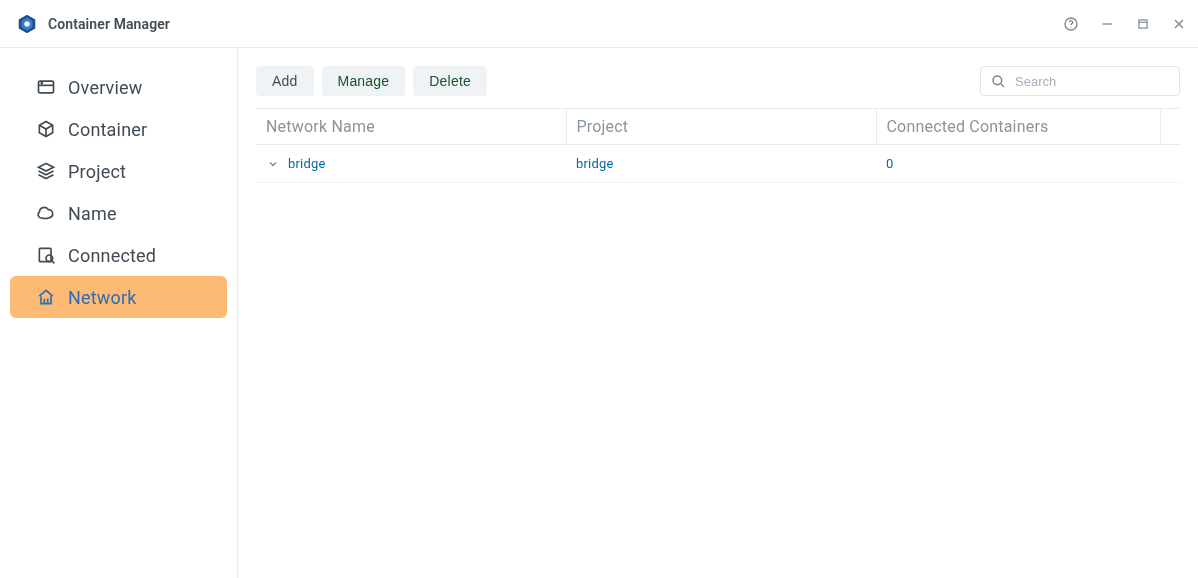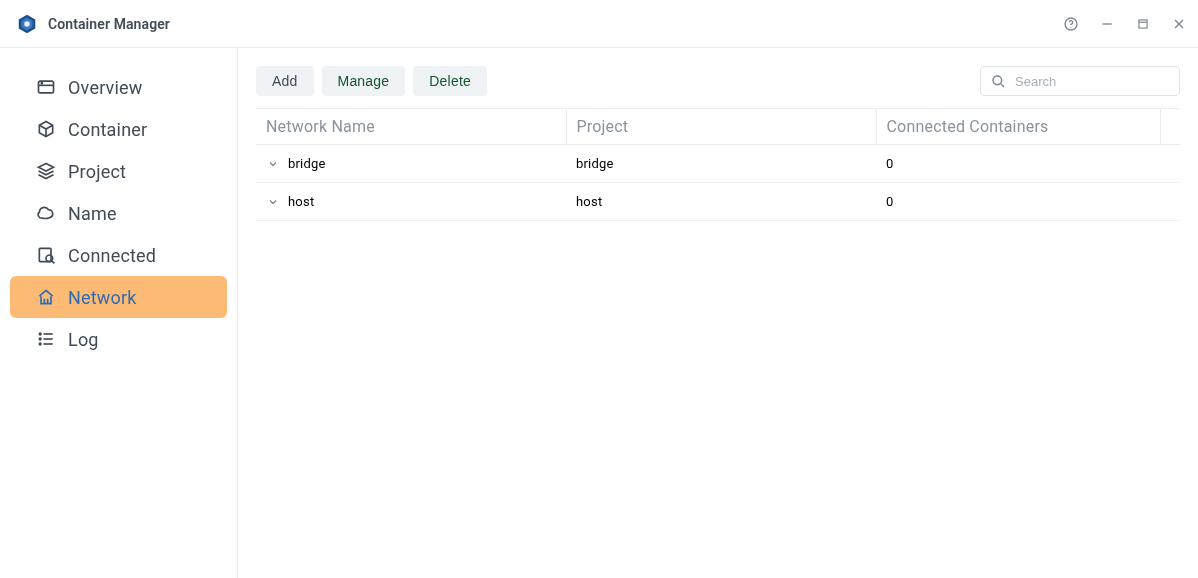--- a/index.html
+++ b/index.html
@@ -165,21 +165,21 @@
       border-bottom: 1px solid #e8ecef;
       border-right: 1px solid #e8ecef;
       height: 30px;
       letter-spacing: 0.2px;
       margin-top: 35px;
     }
     .table th:last-child { border-right: none; width: 16px; padding: 0; }
     .table td {
       padding: 11px 10px;
       border-bottom: 1px solid #f0f2f4;
-      color: #000000;
+      color: #0369a1;
       font-size: 13px;
       vertical-align: middle;
       letter-spacing: 0.2px;
     }
     .expand-cell { display: flex; align-items: center; gap: 8px; }
     .chevron {
       width: 14px;
       height: 14px;
       display: inline-flex;
       align-items: center;
@@ -287,33 +287,20 @@
       <div class="sidebar-item active">
         <span class="sidebar-icon">
           <svg viewBox="0 0 24 24" width="20" height="20" fill="none" stroke="currentColor" stroke-width="2">
               <path d="M4 11 L12 4 L20 11"></path>
               <path d="M6 11 V20 H18 V11"></path>
               <line x1="10" y1="20" x2="10" y2="14"></line>
               <line x1="14" y1="20" x2="14" y2="14"></line>
             </svg>
         </span>
         <span class="sidebar-label">Network</span>
-      </div>
-      <div class="sidebar-item">
-        <span class="sidebar-icon">
-          <svg viewBox="0 0 24 24" width="20" height="20" fill="none" stroke="currentColor" stroke-width="2">
-              <circle cx="5" cy="6" r="1" fill="currentColor"></circle>
-              <circle cx="5" cy="12" r="1" fill="currentColor"></circle>
-              <circle cx="5" cy="18" r="1" fill="currentColor"></circle>
-              <line x1="9" y1="6" x2="20" y2="6"></line>
-              <line x1="9" y1="12" x2="20" y2="12"></line>
-              <line x1="9" y1="18" x2="20" y2="18"></line>
-            </svg>
-        </span>
-        <span class="sidebar-label">Log</span>
       </div>
     </nav>
 
     <main class="main">
       <div class="toolbar">
         <div class="toolbar-buttons">
           <button class="btn">Add</button>
           <button class="btn disabled">Manage</button>
           <button class="btn disabled">Delete</button>
         </div>
@@ -346,32 +333,17 @@
                       <polyline points="6 9 12 15 18 9"></polyline>
                     </svg>
                 </span>
                 <span>bridge</span>
               </div>
             </td>
             <td>bridge</td>
             <td>0</td>
             <td></td>
           </tr>
-          <tr>
-            <td>
-              <div class="expand-cell">
-                <span class="chevron">
-                  <svg viewBox="0 0 24 24" width="12" height="12" fill="none" stroke="currentColor" stroke-width="2.5">
-                      <polyline points="6 9 12 15 18 9"></polyline>
-                    </svg>
-                </span>
-                <span>host</span>
-              </div>
-            </td>
-            <td>host</td>
-            <td>0</td>
-            <td></td>
-          </tr>
         </tbody>
       </table>
     </main>
   </div>
 </div>
 
 </body></html>

